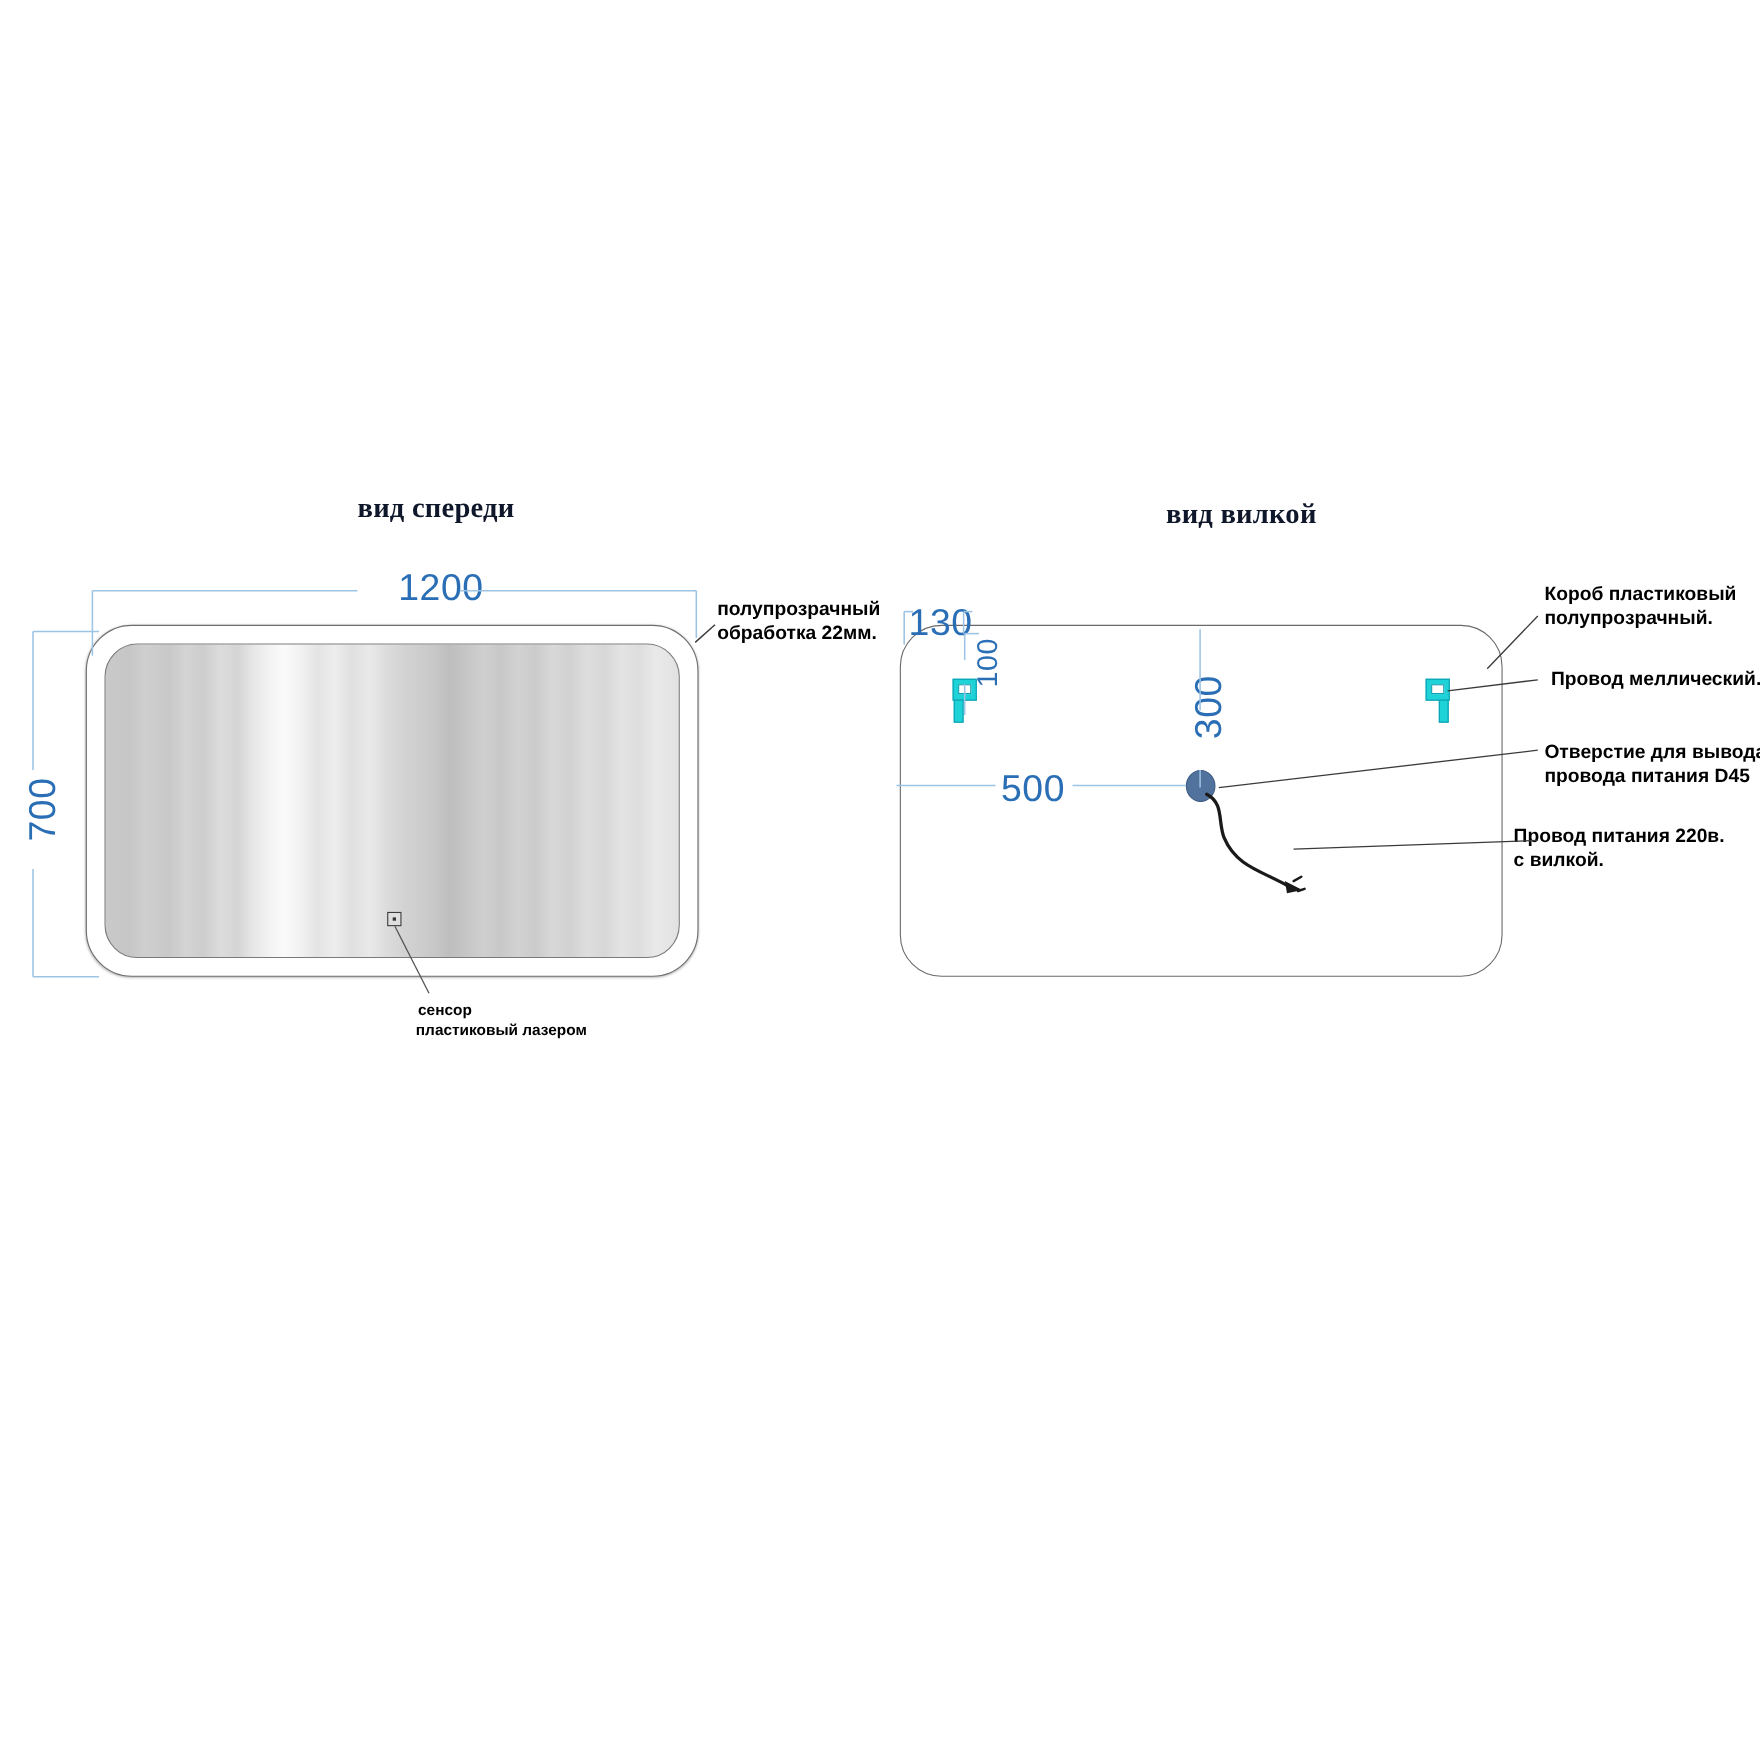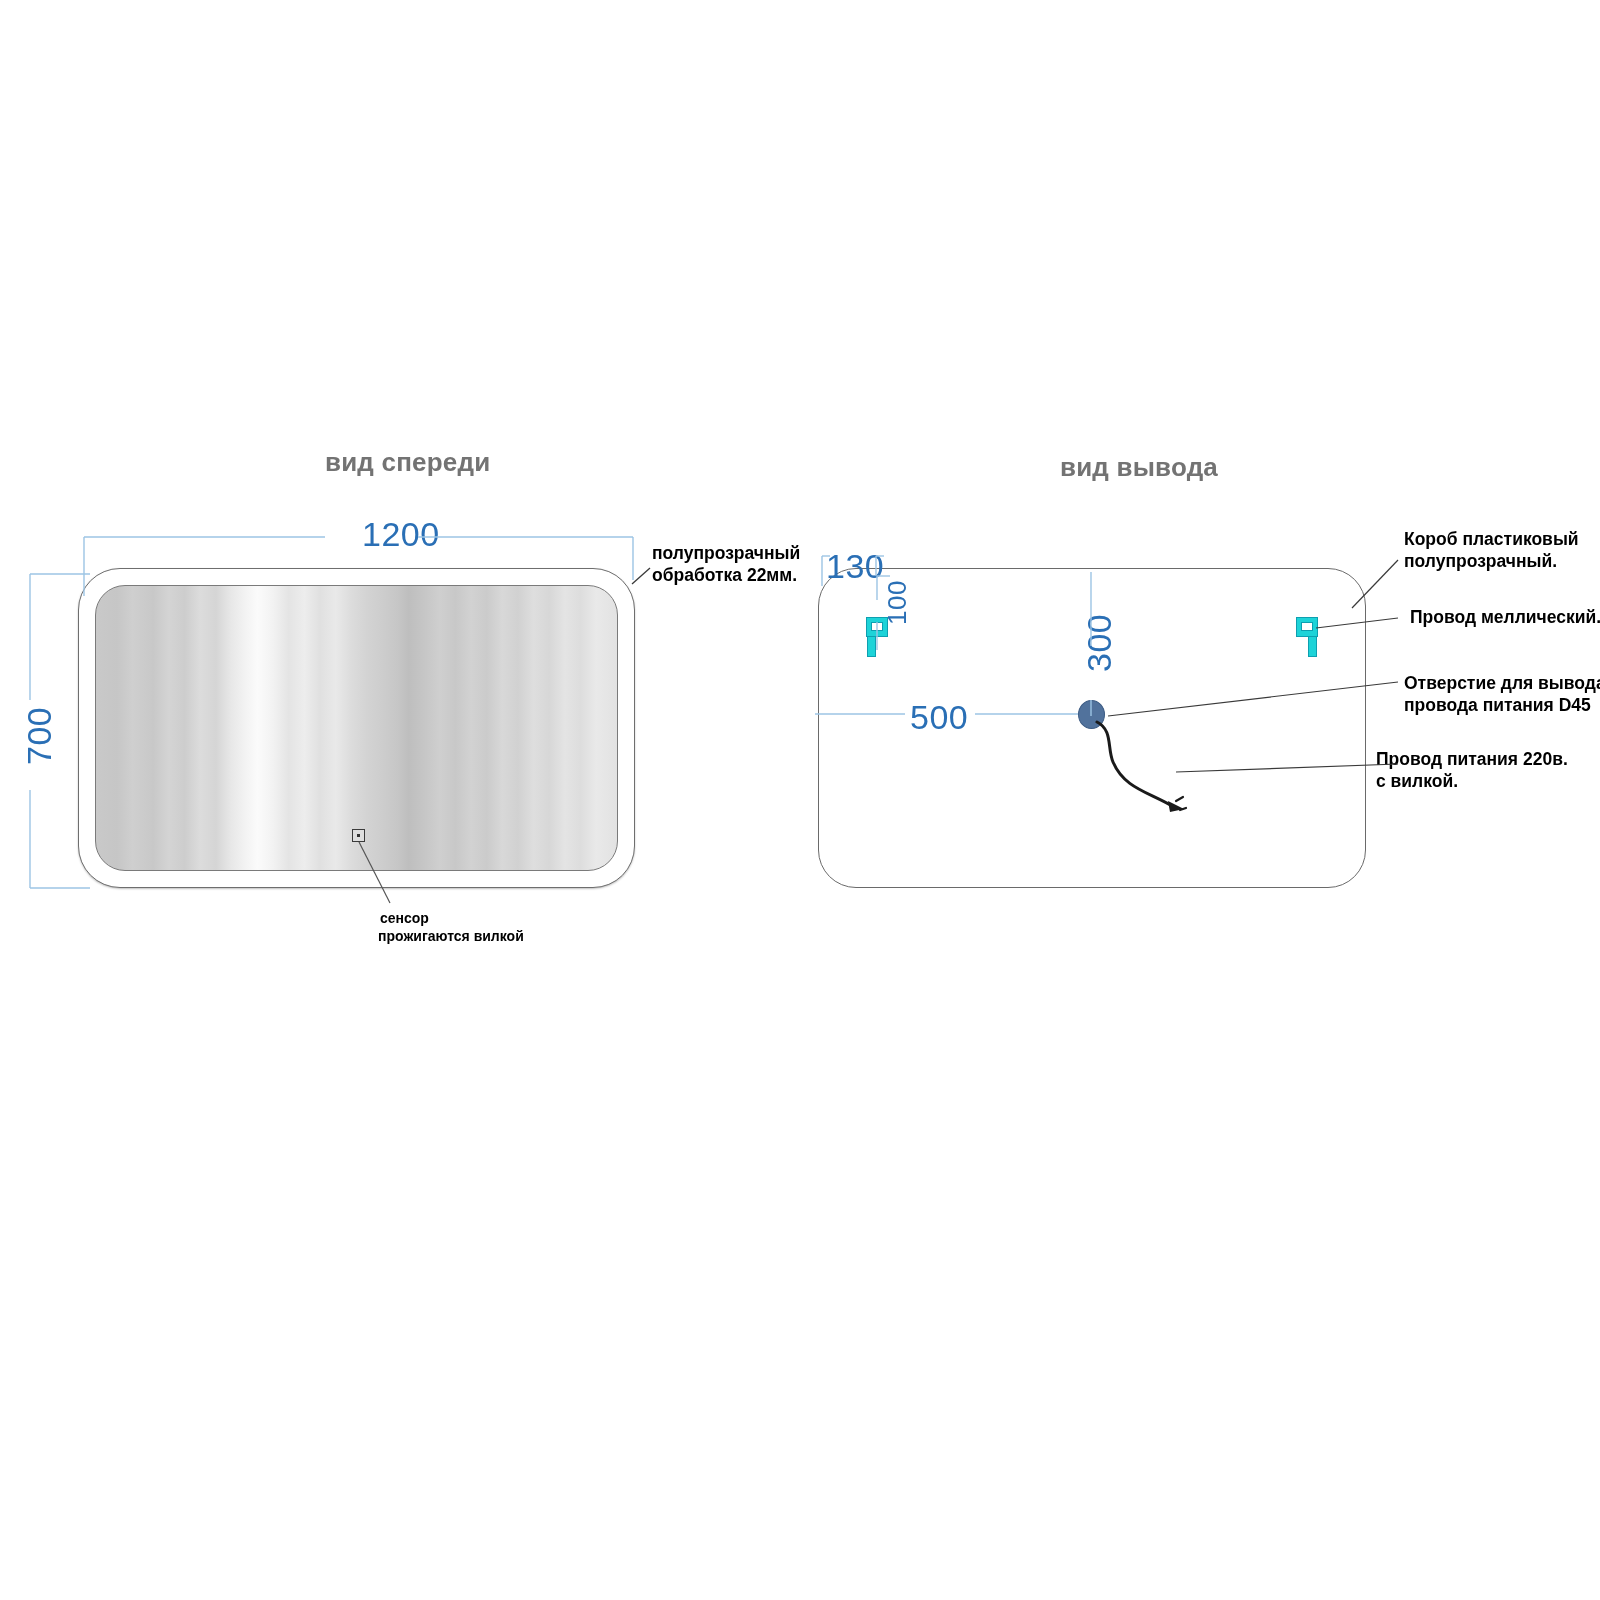--- a/index.html
+++ b/index.html
@@ -17,25 +17,25 @@
   }
   #stage {
     position: absolute;
     left: 0; top: 0;
     width: 1600px;
     height: 1600px;
   }
 
   .view-title {
     position: absolute;
-    font-family: Liberation Sans, sans-serif;
+    font-family: Liberation Serif, serif;
     font-weight: bold;
     font-size: 26px;
     letter-spacing: 0.2px;
-    color: #737373;
+    color: #0f172a;
     white-space: nowrap;
   }
 
   
   .dim-text {
     position: absolute;
     font-family: "Liberation Sans", sans-serif;
     font-size: 34px;
     color: #2a6fb5;
     white-space: nowrap;
@@ -223,23 +223,23 @@
   <div id="mirror-frame">
     <div id="mirror-glass"></div>
   </div>
 
   <div id="sensor-marker"></div>
 
   <div class="annot" style="left:652px; top:542px;">полупрозрачный
 обработка 22мм.</div>
 
   <div class="annot small" style="left:380px; top:910px; text-align:left;">сенсор</div>
-  <div class="annot small" style="left:378px; top:928px;">прожигаются вилкой</div>
-
-  <div class="view-title" style="left:1060px; top:452px;">вид вывода</div>
+  <div class="annot small" style="left:378px; top:928px;">пластиковый лазером</div>
+
+  <div class="view-title" style="left:1060px; top:452px;">вид вилкой</div>
 
   <div id="rear-panel"></div>
 
   <div class="dim-text" style="left:826px; top:547px;">130</div>
 
   <div class="dim-text small vert" style="left:882px; top:625px;">100</div>
 
   <div class="dim-text vert" style="left:1080px; top:672px;">300</div>
 
   <div class="dim-text" style="left:910px; top:698px;">500</div>

